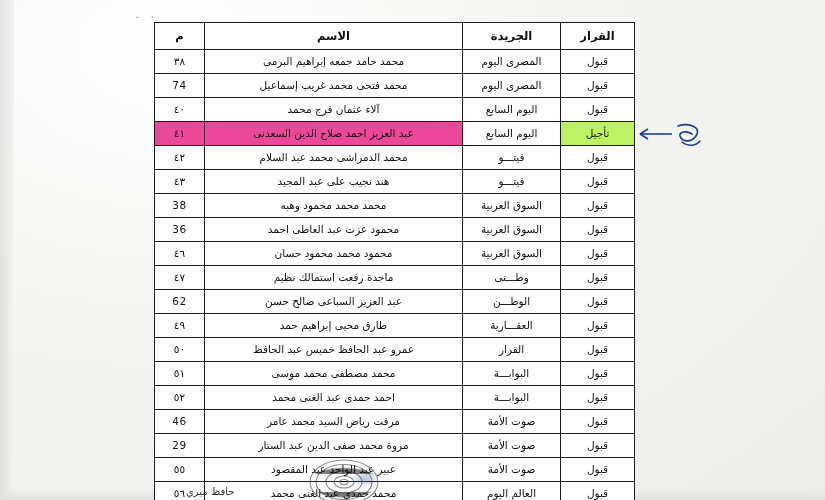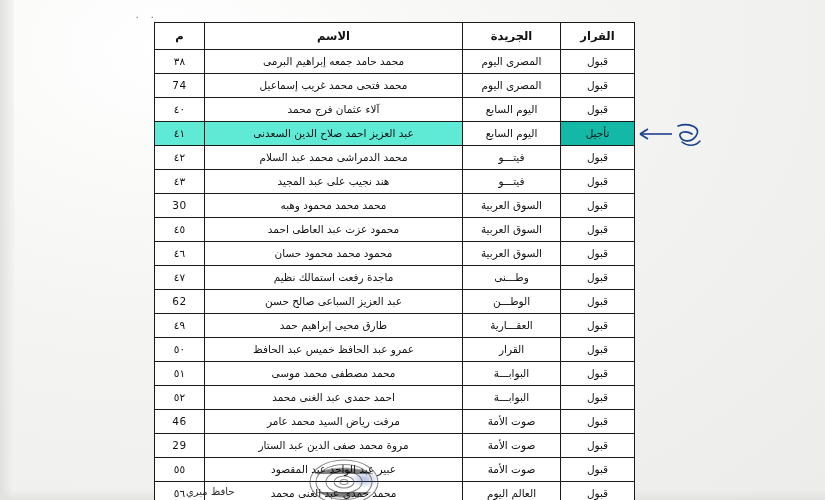--- a/index.html
+++ b/index.html
@@ -83,24 +83,24 @@
   .cell-name {
     text-align: center;
     font-size: 10.5px;
     letter-spacing: 0px;
   }
   .cell-serial {
     font-size: 10.5px;
     letter-spacing: 0.5px;
   }
   .hl-name {
-    background: #5eead4;
+    background: #ec4899;
   }
   .hl-decision {
-    background: #14b8a6;
+    background: #bef264;
   }
   .hl-paper-row {
     background: #ffffff;
   }
   
   .row-highlight td {
     position: relative;
   }
 
   
@@ -208,27 +208,27 @@
         <tr>
           <td>قبول</td>
           <td>فيتـــو</td>
           <td class="cell-name">هند نجيب على عبد المجيد</td>
           <td class="cell-serial">٤٣</td>
         </tr>
         <tr>
           <td>قبول</td>
           <td>السوق العربية</td>
           <td class="cell-name">محمد محمد محمود وهبه</td>
-          <td class="cell-serial">30</td>
+          <td class="cell-serial">38</td>
         </tr>
         <tr>
           <td>قبول</td>
           <td>السوق العربية</td>
           <td class="cell-name">محمود عزت عبد العاطى احمد</td>
-          <td class="cell-serial">٤٥</td>
+          <td class="cell-serial">36</td>
         </tr>
         <tr>
           <td>قبول</td>
           <td>السوق العربية</td>
           <td class="cell-name">محمود محمد محمود حسان</td>
           <td class="cell-serial">٤٦</td>
         </tr>
         <tr>
           <td>قبول</td>
           <td>وطـــنى</td>

